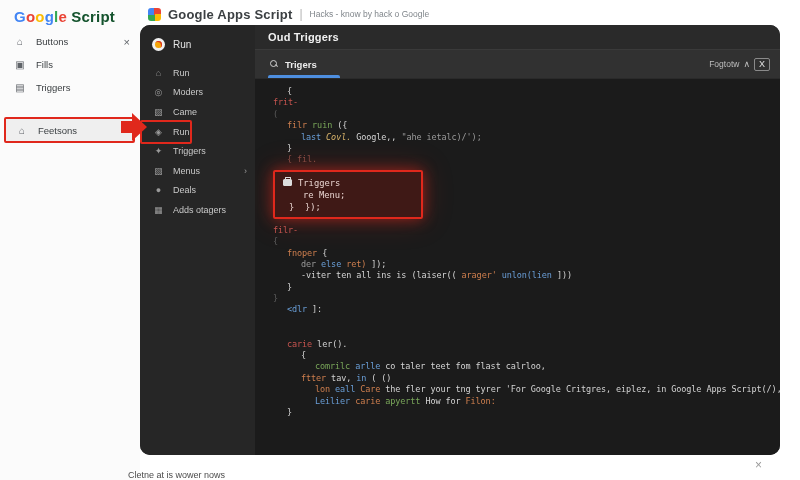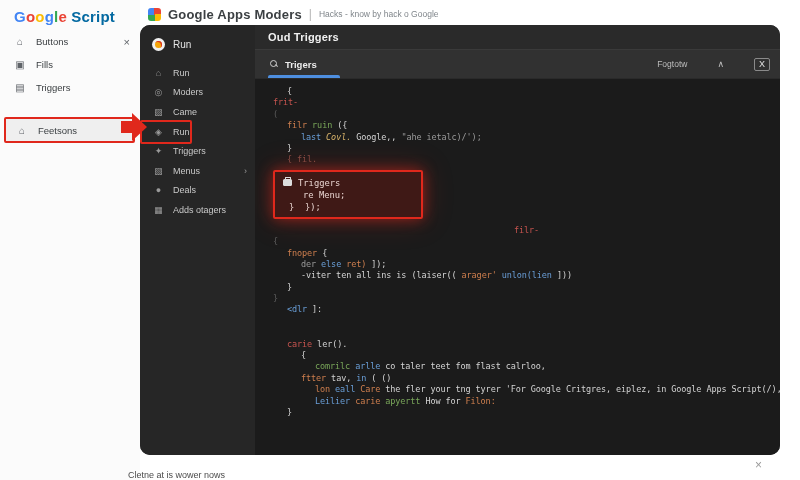--- a/index.html
+++ b/index.html
@@ -3,21 +3,21 @@
 <meta charset="utf-8">
 <style>
   * { margin:0; padding:0; box-sizing:border-box; }
   html,body { width:800px; height:480px; background:#ffffff; overflow:hidden;
     font-family:"Liberation Sans", sans-serif; }
   .stage { position:relative; width:800px; height:480px; background:#fff; }
 
   
   .lsb { position:absolute; left:0; top:0; width:140px; height:480px; background:#fbfbfb; }
   .lsb-logo { position:absolute; left:14px; top:8px; font-size:15px; font-weight:700; letter-spacing:.2px; color:#202124; }
-  .lsb-logo .sfx { color:#0369a1; font-weight:600; }
+  .lsb-logo .sfx { color:#14532d; font-weight:600; }
   .lsb-items { position:absolute; left:0; top:30px; width:140px; }
   .lsb-item { position:relative; display:flex; align-items:center; gap:10px; height:23px; padding:0 10px 0 14px; color:#3c4043; font-size:9.5px; }
   .lsb-item .ic { width:12px; color:#5f6368; font-size:10px; text-align:center; }
   .lsb-item .trail { margin-left:auto; color:#5f6368; font-size:11px; }
   .lsb-item.boxed { margin-top:18px; height:26px; background:#efefef;
     border:2.5px solid #e0281c; border-radius:2px; margin-left:4px; margin-right:5px; padding-left:10px; }
 
   
   .arrow { position:absolute; left:121px; top:113px; width:26px; height:28px; z-index:30; }
   .arrow .shaft { position:absolute; left:0; top:8px; width:12px; height:12px; background:#e0281c; }
@@ -48,21 +48,21 @@
   .pmain { position:absolute; left:115px; top:0; right:0; bottom:0; }
   .ptitle-strip { height:24px; background:#2a2a2a; display:flex; align-items:center; padding-left:13px; }
   .ptitle { color:#f1f1f1; font-size:11px; font-weight:700; letter-spacing:.2px; }
   .ptabs { height:29px; background:#313131; display:flex; align-items:center; padding:0 10px 0 13px; border-top:1px solid #3a3a3a; }
   .tab { position:relative; display:flex; align-items:center; gap:7px; height:100%; padding:0 26px 0 2px; }
   .tab .t { color:#ececec; font-size:9.5px; font-weight:600; }
   .tab .underline { position:absolute; left:0; bottom:0; width:72px; height:3px; background:#4e8fe0; border-radius:2px 2px 0 0; }
   .mag { position:relative; width:8px; height:8px; }
   .mag::before { content:''; position:absolute; left:0; top:0; width:5px; height:5px; border:1.2px solid #cfcfcf; border-radius:50%; }
   .mag::after { content:''; position:absolute; left:5.2px; top:5.2px; width:3px; height:1.3px; background:#cfcfcf; transform:rotate(45deg); }
-  .ptab-right { margin-left:auto; display:flex; align-items:center; gap:30px; }
+  .ptab-right { margin-left:auto; display:flex; align-items:center; gap:4px; }
   .ptab-right .rl { color:#bdbdbd; font-size:8.5px; }
   .ptab-right .col { color:#bdbdbd; font-size:9px; }
   .ptab-right .x { color:#e3e3e3; font-size:9px; border:1px solid #8a8a8a; border-radius:2px; padding:1px 4px; line-height:1; }
 
   
   .pcode { position:absolute; left:0; top:54px; right:0; bottom:0; background:#1b1b1b; overflow:hidden;
     font-family:"DejaVu Sans Mono", monospace; font-size:8.5px; padding:7px 0 0 18px; }
   .cl { height:11.4px; line-height:11.4px; white-space:pre; letter-spacing:-.1px; }
   .c-wh { color:#d4d4d4; } .c-gy { color:#9a9a9a; } .c-or { color:#cf7f4e; }
   .c-rd { color:#c7544f; } .c-gr { color:#7aa85a; } .c-bl { color:#6a9fd8; }
@@ -109,21 +109,21 @@
       </div>
   </div>
 
   <div class="arrow">
     <div class="shaft"></div>
     <div class="head"></div>
   </div>
 
   <div class="hdr">
     <span class="mark"></span>
-    <span class="brand">Google Apps Moders</span>
+    <span class="brand">Google Apps Script</span>
     <span class="div">|</span>
     <span class="sub">Hacks - know by hack o Google</span>
   </div>
 
   <div class="panel">
     <div class="pmenu">
       <div class="prun">
         <span class="badge"></span>
         <span class="lbl">Run</span>
       </div>
@@ -186,21 +186,21 @@
           <div class="cl" style="padding-left: 0px;"><span class="c-dim">(</span></div>
           <div class="cl" style="padding-left: 14px;"><span class="c-or">filr </span><span class="c-gr">ruin </span><span class="c-wh">({</span></div>
           <div class="cl" style="padding-left: 28px;"><span class="c-bl">last </span><span class="c-yl">Covl. </span><span class="c-wh">Google,, </span><span class="c-gy">"ahe ietalc)/');</span></div>
           <div class="cl" style="padding-left: 14px;"><span class="c-wh">}</span></div>
           <div class="cl" style="padding-left: 14px;"><span class="c-drd">{ fil.</span></div>
           <div class="code-highlight">
             <div class="hl-row"><span class="briefcase"></span><span>Triggers</span></div>
             <div class="hl-row" style="padding-left: 20px;"><span>re Menu;</span></div>
             <div class="hl-row" style="padding-left: 6px;"><span>}  });</span></div>
           </div>
-          <div class="cl" style="padding-left: 0px; text-align: center;"><span class="c-rd">filr-</span></div>
+          <div class="cl" style="padding-left: 0px;"><span class="c-rd">filr-</span></div>
           <div class="cl" style="padding-left: 0px;"><span class="c-dim">{</span></div>
           <div class="cl" style="padding-left: 14px;"><span class="c-or">fnoper </span><span class="c-wh">{</span></div>
           <div class="cl" style="padding-left: 28px;"><span class="c-gy">der </span><span class="c-bl">else </span><span class="c-or">ret) </span><span class="c-wh">]);</span></div>
           <div class="cl" style="padding-left: 28px;"><span class="c-wh">-viter ten all ins is (laiser((</span><span class="c-or"> arager'</span><span class="c-bl"> unlon(</span><span class="c-bl">lien </span><span class="c-wh">]))</span></div>
           <div class="cl" style="padding-left: 14px;"><span class="c-wh">}</span></div>
           <div class="cl" style="padding-left: 0px;"><span class="c-dim">}</span></div>
           <div class="cl" style="padding-left: 14px;"><span class="c-bl">&lt;dlr </span><span class="c-wh">]:</span></div>
           <div class="cl" style="padding-left: 0px;">&nbsp;</div>
           <div class="cl" style="padding-left: 0px;">&nbsp;</div>
           <div class="cl" style="padding-left: 14px;"><span class="c-rd">carie </span><span class="c-wh">ler().</span></div>

